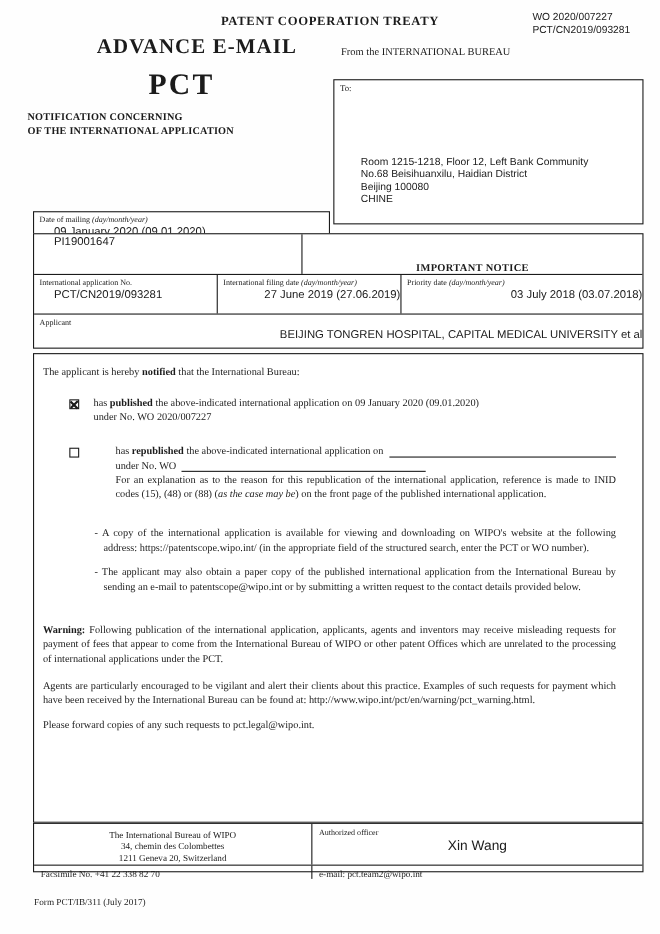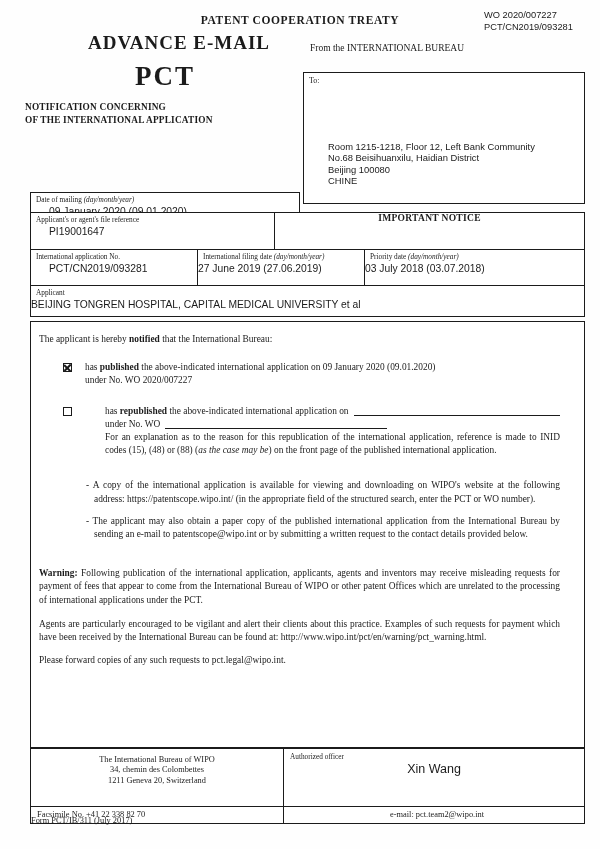--- a/index.html
+++ b/index.html
@@ -15,36 +15,36 @@
     font-size:9.3px; line-height:11.5px; }
   .advance-email { position:absolute; left:88px; top:32px; font-size:19px; font-weight:bold; letter-spacing:1px; }
   .from-bureau { position:absolute; left:310px; top:43px; font-size:9.5px; }
   .pct-logo { position:absolute; left:30px; top:61px; width:270px; text-align:center;
     font-size:27px; font-weight:bold; letter-spacing:2px; }
   .notif-title { position:absolute; left:25px; top:101px; width:280px; text-align:left;
     font-size:9.3px; font-weight:bold; line-height:12.5px; letter-spacing:0.2px; }
   
   .flabel { font-size:7.3px; padding:2px 0 0 5px; }
   .fvalue { font-family:"Liberation Sans", sans-serif; font-size:10.3px; margin:2px 0 0 18px; }
-  .fvalue.center { margin-left:0; text-align:left; }
+  .fvalue.center { margin-left:0; text-align:right; }
   .date-box { position:absolute; left:30px; top:192px; width:270px; height:32px;
     border:1.5px solid #1b1b1b; background:#fff; }
   .to-box { position:absolute; left:303px; top:72px; width:282px; height:132px;
     border:1.5px solid #1b1b1b; background:#fff; }
   .to-label { font-size:8px; padding:3px 0 0 5px; }
   .to-address { position:absolute; left:24px; top:68px; font-family:"Liberation Sans", sans-serif;
     font-size:9.4px; line-height:11.3px; }
   
   .itable { position:absolute; left:30px; top:212px; width:555px; border:1.5px solid #1b1b1b; background:#fff; }
   .irow { display:flex; border-bottom:1px solid #1b1b1b; }
   .irow:last-child { border-bottom:none; }
   .icell { border-right:1px solid #1b1b1b; }
   .icell:last-child { border-right:none; }
   .rowA { height:37px; } .rowB { height:36px; } .rowC { height:30px; }
-  .cellA1 { width:244px; } .cellA2 { flex:1; display:flex; align-items:flex-start; justify-content:center; }
+  .cellA1 { width:244px; } .cellA2 { flex:1; display:flex; align-items:flex-end; justify-content:center; }
   .cellB1 { width:167px; } .cellB2 { width:167px; } .cellB3 { flex:1; }
   .rowC .icell { flex:1; }
   .important-notice { font-size:9.5px; font-weight:bold; letter-spacing:0.3px; }
   
   .main-box { position:absolute; left:30px; top:321px; width:555px; height:427px;
     border:1.8px solid #1b1b1b; background:#fff; }
   .mb-inner { padding:11px 24px 0 8px; font-size:9.4px; line-height:13.2px; }
   .just { text-align:justify; }
   .citem { display:flex; margin-left:24px; }
   .citem-1 { margin-top:15px; }
@@ -58,32 +58,32 @@
   .ctext { flex:1; }
   .flexline { display:flex; }
   .blank { flex:1; border-bottom:1px solid #1b1b1b; margin:0 0 2px 5px; }
   .blank-fixed { flex:none; width:222px; }
   .bullet { margin:9px 0 0 47px; text-indent:-8px; padding-left:8px; }
   .bullet.first { margin-top:22px; }
   .para-warning { margin-top:26px; }
   .para-agents { margin-top:11px; }
   .para-forward { margin-top:10px; }
   
-  .fbox { position:absolute; left:30px; top:748px; width:555px; height:76px;
+  .fbox { position:absolute; left:30px; top:748px; width:555px; height:45px;
     border:1.8px solid #1b1b1b; display:flex; flex-direction:column; background:#fff; }
   .fbox-top { display:flex; flex:1; }
   .fbox-bottom { display:flex; height:17px; border-top:1px solid #1b1b1b; }
   .fb-left { width:253px; border-right:1px solid #1b1b1b; }
   .fb-right { flex:1; }
   .bureau-lines { padding-top:6px; text-align:center; font-size:8.3px; line-height:10.4px; }
   .officer-label { font-size:7.3px; padding:3px 0 0 6px; }
   .officer-name { font-family:"Liberation Sans", sans-serif; font-size:12.5px; text-align:center; margin-top:1px; }
   .fb-bottom-cell { font-size:8.4px; padding:3px 0 0 6px; }
   .fb-bottom-left { width:253px; border-right:1px solid #1b1b1b; }
-  .fb-bottom-right { flex:1;text-align:center; }
+  .fb-bottom-right { flex:1; }
   .form-number { position:absolute; left:31px; top:816px; font-size:8.4px; }
 </style>
 </head>
 <body>
 
 <div class="page">
 
   <div class="treaty-title">PATENT COOPERATION TREATY</div>
   <div class="wo-block">
     <div>WO 2020/007227</div>
@@ -108,21 +108,20 @@
       <div>Room 1215-1218, Floor 12, Left Bank Community</div>
       <div>No.68 Beisihuanxilu, Haidian District</div>
       <div>Beijing 100080</div>
       <div>CHINE</div>
     </div>
   </div>
 
   <div class="itable">
     <div class="irow rowA">
       <div class="icell cellA1">
-        <div class="flabel">Applicant's or agent's file reference</div>
         <div class="fvalue">PI19001647</div>
       </div>
       <div class="icell cellA2">
         <div class="important-notice">IMPORTANT NOTICE</div>
       </div>
     </div>
     <div class="irow rowB">
       <div class="icell cellB1">
         <div class="flabel">International application No.</div>
         <div class="fvalue">PCT/CN2019/093281</div>

